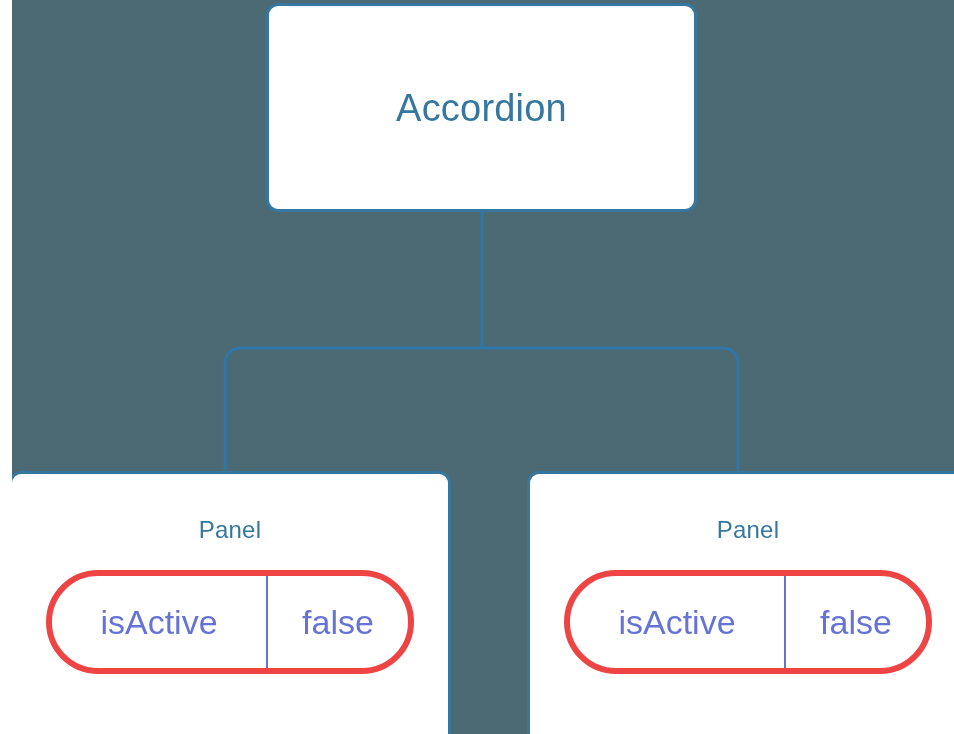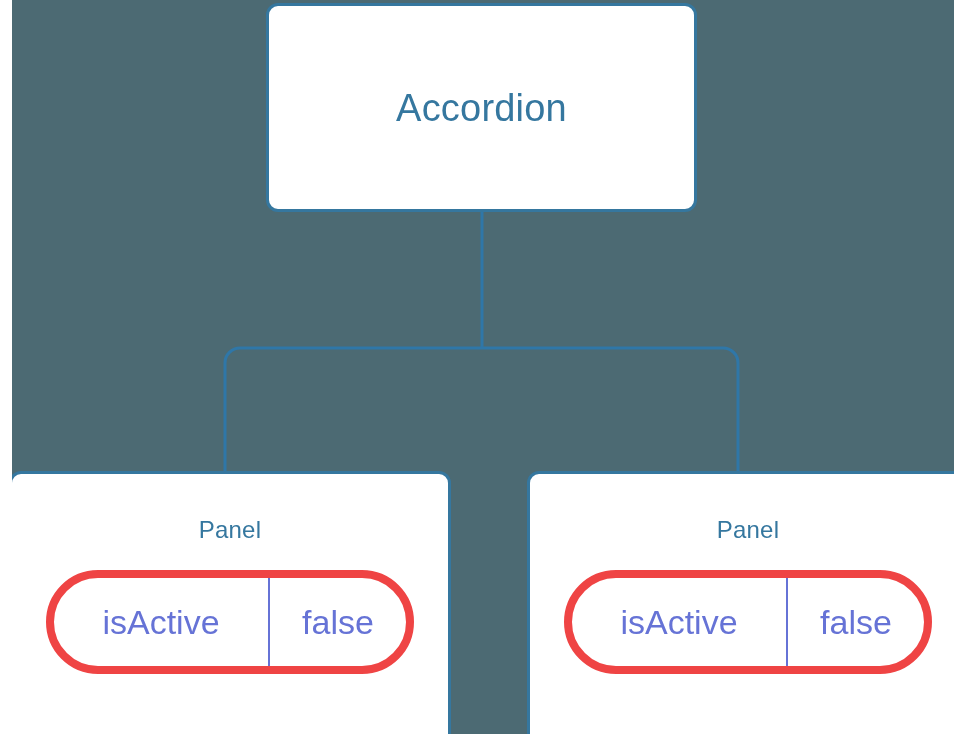--- a/index.html
+++ b/index.html
@@ -72,21 +72,21 @@
     white-space: nowrap;
   }
 
   #node-accordion .node-title { font-size: 38px; }
 
   
   .state-pill {
     margin-top: 28px;
     display: flex;
     align-items: stretch;
-    border: 8px solid #ef4444;
+    border: 6px solid #ef4444;
     border-radius: 60px;
     height: 104px;
     width: 368px;
     box-sizing: border-box;
     background: transparent;
     overflow: hidden;
   }
 
   .state-key,
   .state-value {

